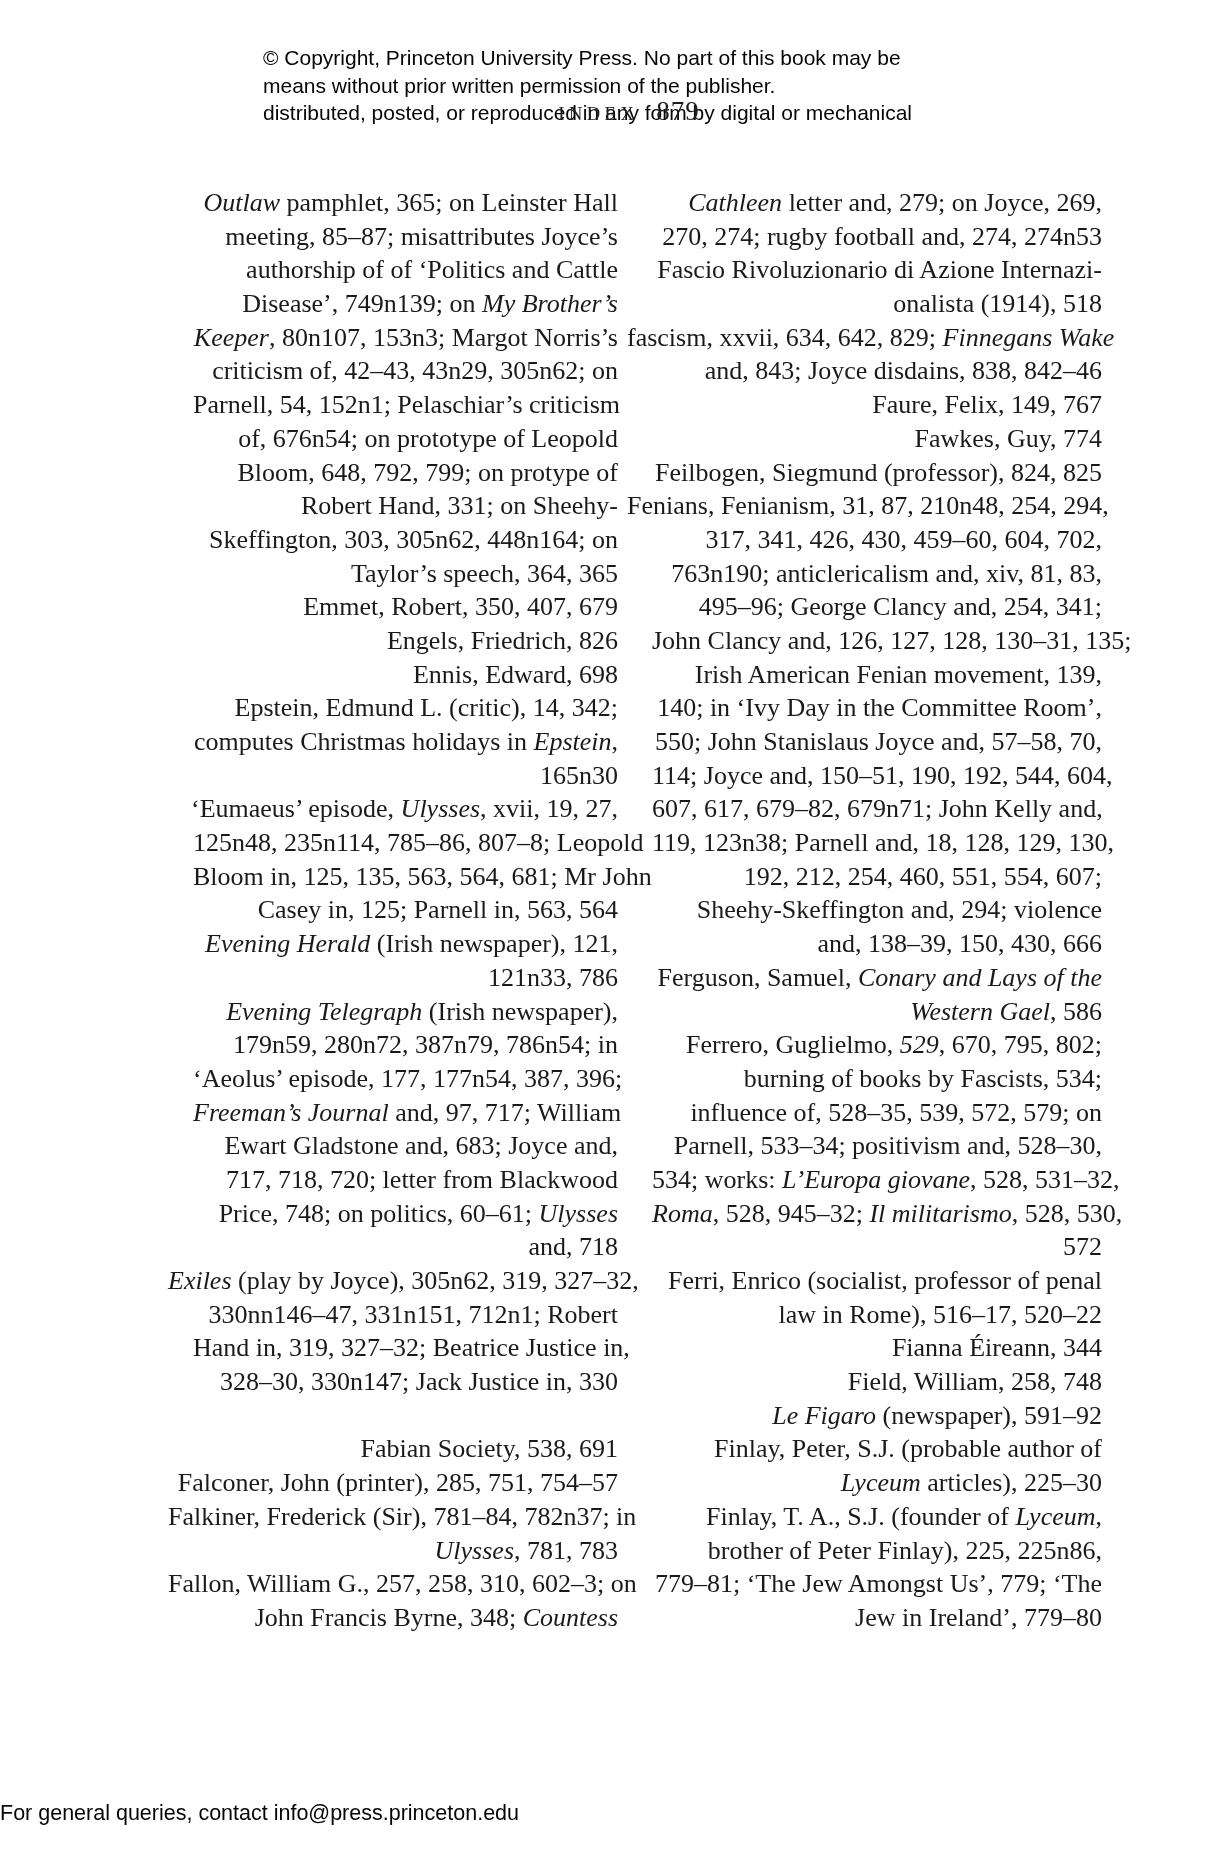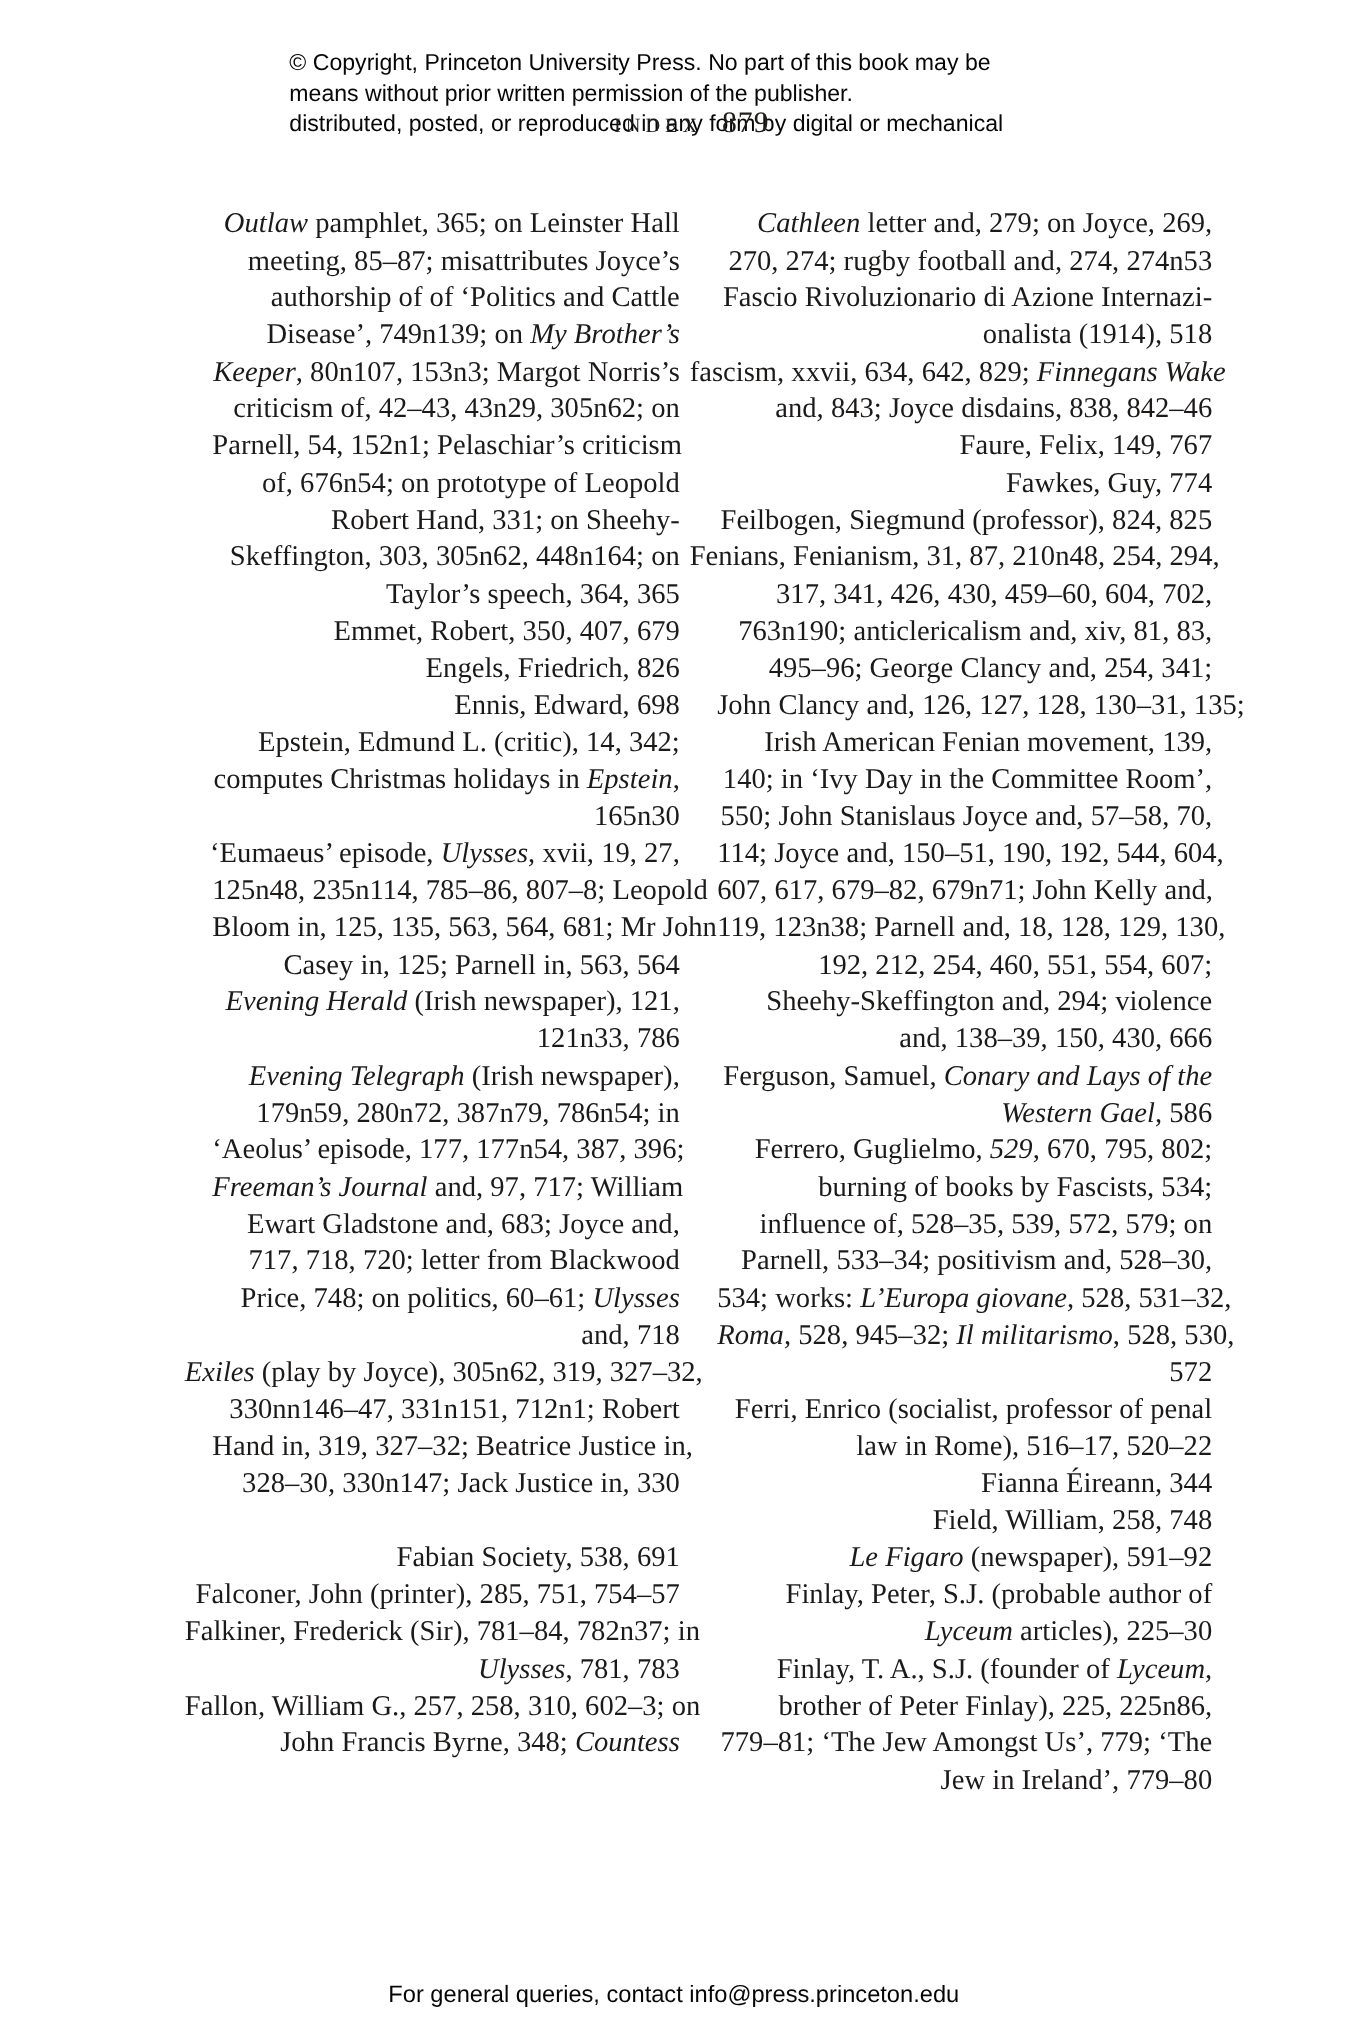--- a/index.html
+++ b/index.html
@@ -53,21 +53,21 @@
     line-height: 33.7px;
     white-space: nowrap;
   }
   .idx-line.cont { padding-left: 25px; }
   .idx-line i { font-style: italic; }
   .footer {
     position: absolute;
     left: 0;
     top: 1801px;
     width: 1225px;
-    text-align: center;
+    text-align: left;
     font-family: "Liberation Sans", sans-serif;
     font-size: 21.5px;
     color: #060606;
   }
 </style>
 </head>
 <body>
 
 <div class="page">
 
@@ -83,20 +83,21 @@
 
   <div class="col col-left">
       <div class="idx-line cont"><i>Outlaw</i><span> pamphlet, 365; on Leinster Hall</span></div>
       <div class="idx-line cont"><span>meeting, 85–87; misattributes Joyce’s</span></div>
       <div class="idx-line cont"><span>authorship of of ‘Politics and Cattle</span></div>
       <div class="idx-line cont"><span>Disease’, 749n139; on </span><i>My Brother’s</i></div>
       <div class="idx-line cont"><i>Keeper</i><span>, 80n107, 153n3; Margot Norris’s</span></div>
       <div class="idx-line cont"><span>criticism of, 42–43, 43n29, 305n62; on</span></div>
       <div class="idx-line cont"><span>Parnell, 54, 152n1; Pelaschiar’s criticism</span></div>
       <div class="idx-line cont"><span>of, 676n54; on prototype of Leopold</span></div>
+      <div class="idx-line cont"><span>Bloom, 648, 792, 799; on protype of</span></div>
       <div class="idx-line cont"><span>Robert Hand, 331; on Sheehy-</span></div>
       <div class="idx-line cont"><span>Skeffington, 303, 305n62, 448n164; on</span></div>
       <div class="idx-line cont"><span>Taylor’s speech, 364, 365</span></div>
       <div class="idx-line"><span>Emmet, Robert, 350, 407, 679</span></div>
       <div class="idx-line"><span>Engels, Friedrich, 826</span></div>
       <div class="idx-line"><span>Ennis, Edward, 698</span></div>
       <div class="idx-line"><span>Epstein, Edmund L. (critic), 14, 342;</span></div>
       <div class="idx-line cont"><span>computes Christmas holidays in </span><i>Epstein</i><span>,</span></div>
       <div class="idx-line cont"><span>165n30</span></div>
       <div class="idx-line"><span>‘Eumaeus’ episode, </span><i>Ulysses</i><span>, xvii, 19, 27,</span></div>

